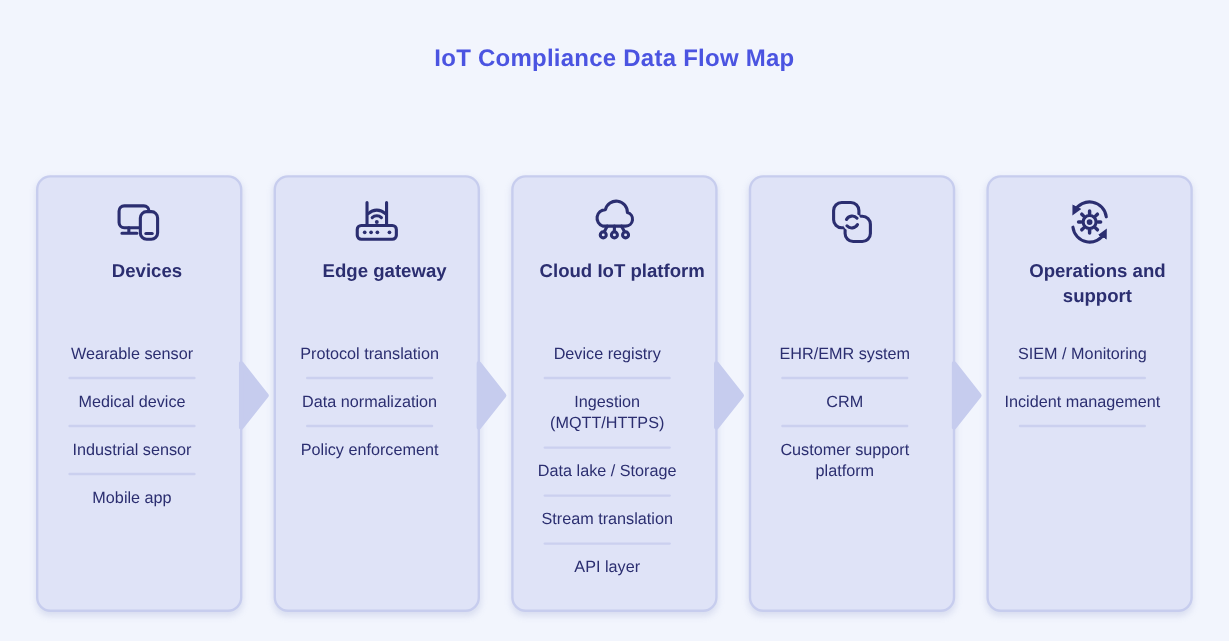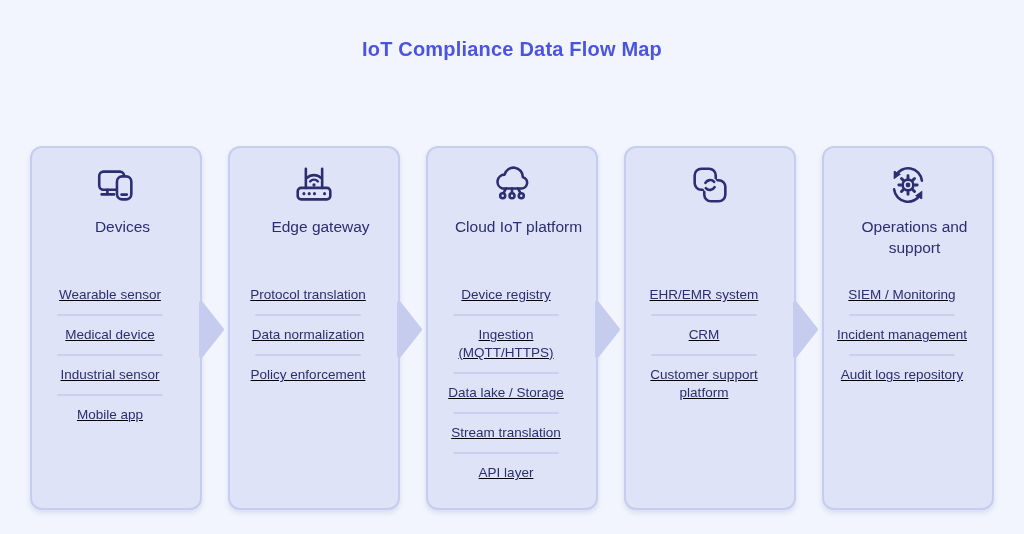--- a/index.html
+++ b/index.html
@@ -20,24 +20,24 @@
   }
   .card{
     flex:1 1 0;background:var(--card-bg);border:2px solid var(--card-border);
     border-radius:12px;box-shadow:0 3px 5px rgba(150,160,210,.28);
     position:relative;
   }
   .card-header{height:126px;padding-top:10px;}
   .icon-wrap{height:54px;display:flex;align-items:center;justify-content:center;}
   .icon-wrap svg{display:block;}
   .card-title{
-    margin-top:4px;text-align:center;font-size:15.5px;font-weight:400;
+    margin-top:4px;text-align:center;font-size:15.5px;font-weight:700;
     color:var(--navy);line-height:21px;padding:0 8px;margin-left:13px;
   }
-  .card-list{position:absolute;top:128px;left:0;right:12px;text-decoration:underline;}
+  .card-list{position:absolute;top:128px;left:0;right:12px;}
   .list-item{
     padding:10px 12px;text-align:center;font-size:13.5px;line-height:18px;
     color:var(--navy);font-weight:400;
   }
   .divider{height:2px;background:var(--divider);margin:0 25px;border-radius:1px;}
   .arrow{position:absolute;top:262px;width:26px;height:60px;}
   .arrow-1{left:199px;} .arrow-2{left:397px;} .arrow-3{left:595px;} .arrow-4{left:793px;}
   .ic{stroke:var(--navy);fill:none;stroke-width:2.7;stroke-linecap:round;stroke-linejoin:round;}
   .ic-fill{fill:var(--navy);stroke:none;}
   .ic-mask{fill:var(--card-bg);}
@@ -172,21 +172,20 @@
             </g>
           </svg>
         </div>
         <h2 class="card-title">Operations and support</h2>
       </div>
       <div class="card-list">
           <div class="list-item">SIEM / Monitoring</div>
           <div class="divider"></div>
           <div class="list-item">Incident management</div>
           <div class="divider"></div>
-          <div class="list-item">Audit logs repository</div>
         </div>
     </section>
 
   </div>
 
   <div class="arrow arrow-1">
     <svg width="26" height="60" viewBox="0 0 26 60">
         <path d="M2,3 L23,29.5 L2,56 Z" fill="var(--arrow)" stroke="var(--arrow)" stroke-width="4" stroke-linejoin="round"></path>
       </svg>
   </div>

